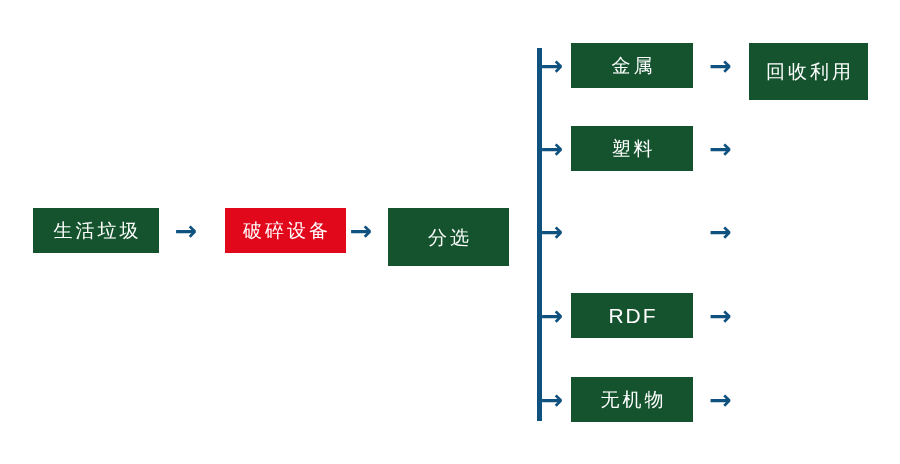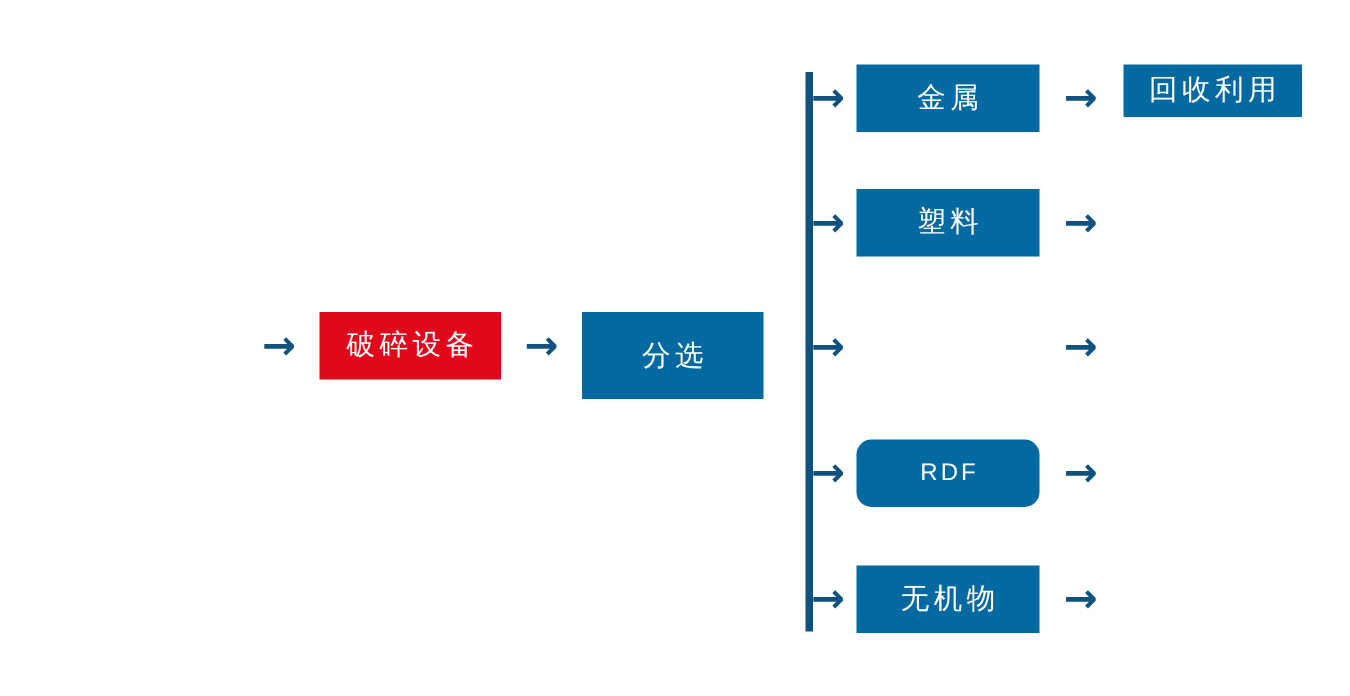--- a/index.html
+++ b/index.html
@@ -29,23 +29,23 @@
     justify-content: center;
     box-sizing: border-box;
     color: #ffffff;
     font-size: 19px;
     letter-spacing: 3px;
     text-indent: 3px;
     line-height: 1;
     white-space: nowrap;
     font-weight: 400;
   }
-  .node.blue { background: #0369a1; }
+  .node.blue { background: #14532d; }
   .node.red  { background: #e2081c; }
-  .node.latin { letter-spacing: 2px; text-indent: 2px; font-size: 16px; border-radius: 10px; }
+  .node.latin { letter-spacing: 2px; text-indent: 2px; font-size: 21px; }
 
   
   .arrow {
     position: absolute;
     color: #10527f;
     font-size: 27px;
     line-height: 1;
     font-family: "DejaVu Sans", sans-serif;
     display: flex;
     align-items: center;
@@ -56,43 +56,44 @@
 
   
   .trunk {
     position: absolute;
     background: #10527f;
   }
 
   
   .n-main-1 { left: 33px;  top: 208px; width: 126px; height: 45px; }
   .a-main-1 { left: 162px; top: 208px; width: 48px;  height: 45px; }
-  .n-main-2 { left: 213px; top: 208px; width: 121px; height: 45px; }
+  .n-main-2 { left: 225px; top: 208px; width: 121px; height: 45px; }
   .a-main-2 { left: 337px; top: 208px; width: 48px;  height: 45px; }
   .n-main-3 { left: 388px; top: 208px; width: 121px; height: 58px; }
 
   
   .trunk-line { left: 537px; top: 48px; width: 5px; height: 373px; }
 
   .a-branch { left: 532px; width: 40px; height: 45px; }
   .n-cat    { left: 571px; width: 122px; height: 45px; }
   .a-cat    { left: 698px; width: 45px;  height: 45px; }
-  .n-out    { left: 749px; width: 119px; height: 35px; }
+  .n-out    { left: 749px; width: 119px; height: 57px; }
 
   .row-1 { top: 43px; }
   .row-2 { top: 126px; }
   .row-3 { top: 209px; }
   .row-4 { top: 293px; }
   .row-5 { top: 377px; }
 </style>
 </head>
 <body>
 
 <div id="flowchart">
 
+  <div class="node blue n-main-1">生活垃圾</div>
 
   <div class="arrow a-main-1">→</div>
 
   <div class="node red n-main-2">破碎设备</div>
 
   <div class="arrow a-main-2">→</div>
 
   <div class="node blue n-main-3">分选</div>
 
   <div class="trunk trunk-line"></div>

